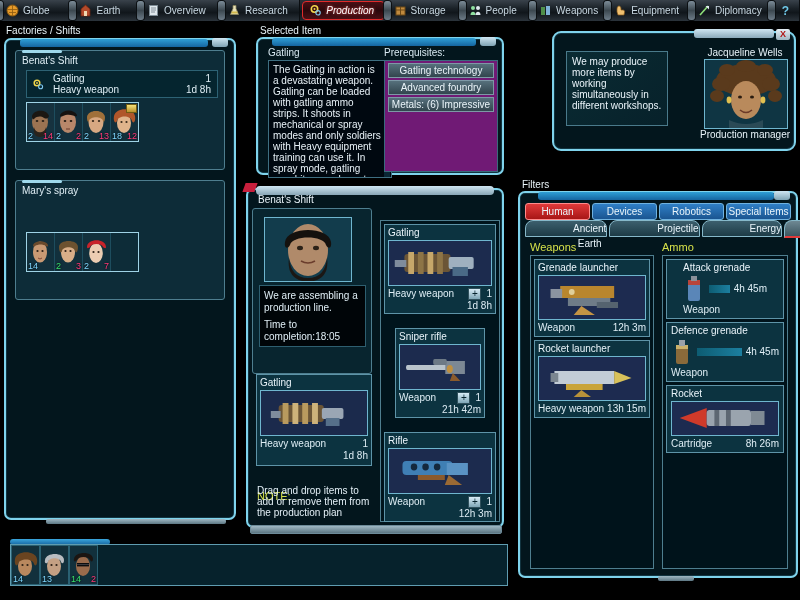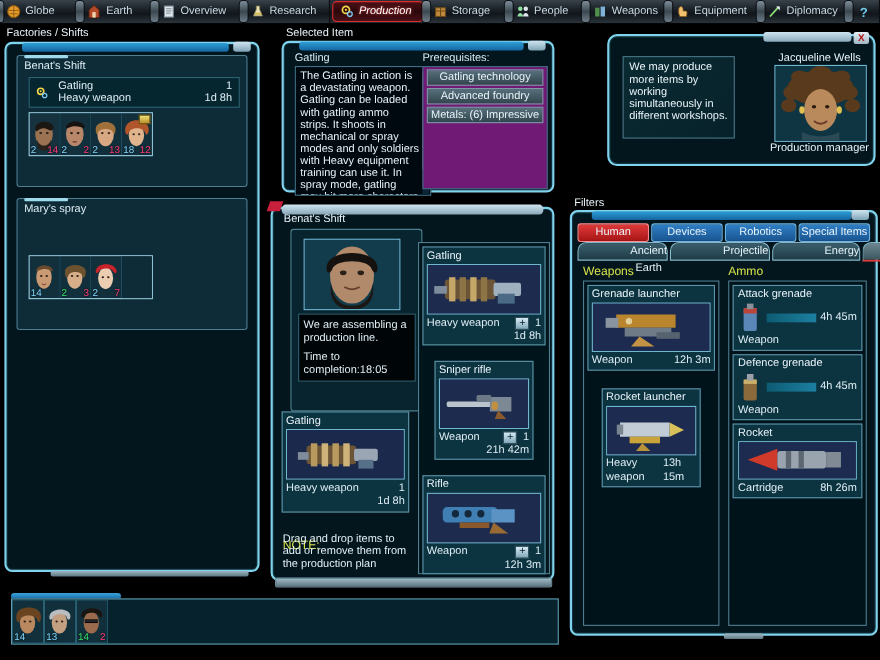--- a/index.html
+++ b/index.html
@@ -388,21 +388,21 @@
       <div style="position:absolute;left:138px;top:96px;width:106px;text-align:center;font-size:10px;color:#e8f3f9">Production manager</div>
     </div>
   </div>
 
   <div class="panel" style="left:246px;top:188px;width:260px;height:342px">
     <div class="panel-frame" style="left:0;top:0;width:258px;height:340px">
       <div class="frame-cap" style="left:8px;right:8px;background:linear-gradient(180deg,#cfe6f2,#88a6b6);height:9px;top:-4px;border-radius:4px"></div>
       <div style="position:absolute;left:-4px;top:-7px;width:12px;height:9px;background:#c81f3c;transform:skewX(-20deg)"></div>
       <div style="position:absolute;left:10px;top:4px;font-size:10px;color:#eaf4fa">Benat's Shift</div>
 
-      <div class="inner-box" style="left:16px;top:18px;width:120px;height:166px;background:rgba(14,52,65,.5)">
+      <div class="inner-box" style="left:4px;top:18px;width:120px;height:166px;background:rgba(14,52,65,.5)">
         <div style="position:absolute;left:11px;top:8px;width:86px;height:63px;border:1px solid #6fb6cf;overflow:hidden">
           <svg width="86" height="63" viewBox="0 0 86 63">
               <rect width="86" height="63" fill="#123c4c"></rect>
             <ellipse cx="43" cy="32" rx="20" ry="26" fill="#b08a6a"></ellipse>
             <path d="M20 24c2-16 44-16 46 0 1 7-3 7-5 3-2-10-34-10-36 0-2 4-6 4-5-3z" fill="#14110e"></path>
             <path d="M24 40q2 20 19 20t19-20q3 22-19 24Q21 62 24 40z" fill="#1b1714"></path>
             <ellipse cx="35" cy="30" rx="3" ry="2.2" fill="#2b2118"></ellipse>
               <ellipse cx="51" cy="30" rx="3" ry="2.2" fill="#2b2118"></ellipse>
             <path d="M36 43q7 4 14 0" stroke="#6a3d2c" stroke-width="1.6" fill="none"></path>
           </svg>
@@ -549,42 +549,42 @@
               <rect x="60" y="26" width="22" height="6" fill="#55636f"></rect>
               <circle cx="34" cy="16" r="3" fill="#e0cf9a"></circle>
             </svg>
           </div>
           <div class="row">
             <span>Weapon</span>
             <span class="sp"></span>
             <span>12h 3m</span>
           </div>
         </div>
-        <div class="card" style="margin:16px">
+        <div class="card" style="margin:3px">
           <div class="cname">Rocket launcher</div>
           <div class="pic" style="height:43px">
             <svg width="100%" height="100%" viewBox="0 0 110 43" preserveAspectRatio="none">
                 <rect width="110" height="43" fill="#1d2b50"></rect>
               <path d="M16 14h62v13H16z" fill="#c2ccd6"></path>
               <path d="M78 14l18 7-18 6z" fill="#d8c15a"></path>
               <rect x="28" y="27" width="38" height="6" fill="#c9a43a"></rect>
               <path d="M44 33l10 7H36z" fill="#b8923a"></path>
               <rect x="12" y="16" width="8" height="9" fill="#7b8690"></rect>
             </svg>
           </div>
           <div class="row">
             <span>Heavy weapon</span>
             <span class="sp"></span>
             <span>13h 15m</span>
           </div>
         </div>
       </div>
 
       <div class="listbox" style="left:142px;top:62px;width:124px;height:312px">
-        <div class="card" style="margin:3px;padding:2px 4px">
+        <div class="card" style="margin:3px;padding:2px 16px">
           <div class="cname">Attack grenade</div>
           <div style="display:flex;align-items:center;height:31px">
             <svg width="22" height="30" viewBox="0 0 22 30">
                 <rect x="5" y="6" width="12" height="21" rx="2" fill="#5a86b8"></rect>
                 <rect x="5" y="6" width="12" height="5" fill="#b9443a"></rect>
                 <rect x="8" y="2" width="6" height="5" fill="#8a9099"></rect>
               </svg>
             <span style="flex:1;height:8px;background:linear-gradient(90deg,#0d5c72,#1c7fa0);margin:0 4px"></span>
             <span>4h 45m</span>
           </div>

